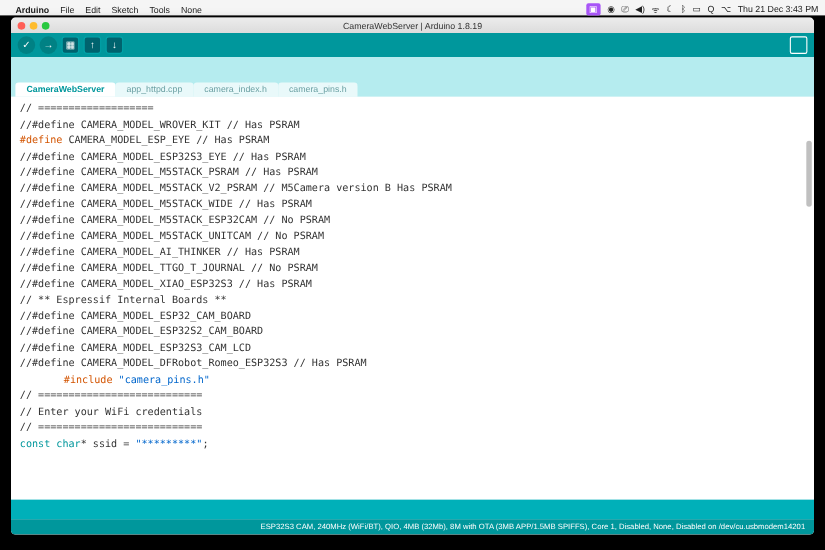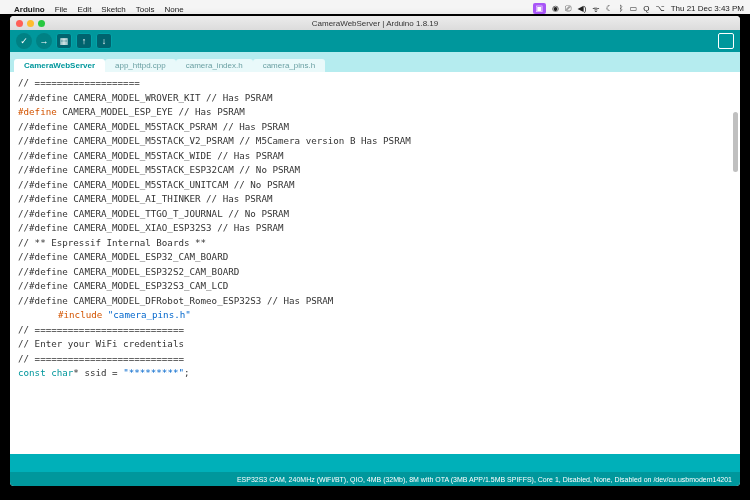--- a/index.html
+++ b/index.html
@@ -19,21 +19,21 @@
   .tl-red { background: #ff5f57; }
   .tl-yel { background: #febc2e; }
   .tl-grn { background: #28c840; }
   .titlebar .title { position: absolute; left: 50%; transform: translateX(-50%); }
   .toolbar { height: 22px; background: #00979c; display: flex; align-items: center; padding: 0 6px; gap: 4px; }
   .tbtn { width: 16px; height: 16px; border-radius: 3px; background: #008184; display: flex; align-items: center; justify-content: center; color: #fff; font-size: 9px; }
   .tbtn.round { border-radius: 50%; }
   .tbtn.sq { background: #00636e; border: 1px solid #00a3a8; }
   .toolbar .spacer { flex: 1; }
   .serial { width: 16px; height: 16px; border: 1px solid #fff; border-radius: 2px; }
-  .tabsrow { height: 20px; background: #b5ecef; display: flex; align-items: flex-end; padding: 0 4px; gap: 0; }
+  .tabsrow { height: 36px; background: #b5ecef; display: flex; align-items: flex-end; padding: 0 4px; gap: 0; }
   .tab { padding: 2px 10px; font-size: 8px; color: #4a7f82; border-top-left-radius: 3px; border-top-right-radius: 3px; }
   .tab.active { background: #fff; color: #00979c; font-weight: bold; }
   .tab.inactive { background: #ffffff; opacity: 0.7; }
   .editor { flex: 1; background: #fff; padding: 4px 8px; font-family: Monaco, Menlo, monospace; font-size: 9.2px; line-height: 14.5px; color: #333; overflow: hidden; position: relative; }
   .editor .scrollbar { position: absolute; right: 2px; top: 40px; width: 5px; height: 60px; background: #c0c0c0; border-radius: 3px; }
   .ln { white-space: pre; }
   .kw-def { color: #d35400; }
   .kw-inc { color: #d35400; margin-left: 40px; }
   .kw-type { color: #00979c; }
   .str { color: #0066cc; }
@@ -95,20 +95,21 @@
     <div class="tab inactive">camera_index.h</div>
     <div class="tab inactive">camera_pins.h</div>
   </div>
 
   <div class="editor">
     <div class="scrollbar"></div>
     <div id="code-lines">
         <div class="ln">// ===================</div>
         <div class="ln">//#define CAMERA_MODEL_WROVER_KIT // Has PSRAM</div>
         <div class="ln"><span class="kw-def">#define</span> CAMERA_MODEL_ESP_EYE // Has PSRAM</div>
+        <div class="ln">//#define CAMERA_MODEL_ESP32S3_EYE // Has PSRAM</div>
         <div class="ln">//#define CAMERA_MODEL_M5STACK_PSRAM // Has PSRAM</div>
         <div class="ln">//#define CAMERA_MODEL_M5STACK_V2_PSRAM // M5Camera version B Has PSRAM</div>
         <div class="ln">//#define CAMERA_MODEL_M5STACK_WIDE // Has PSRAM</div>
         <div class="ln">//#define CAMERA_MODEL_M5STACK_ESP32CAM // No PSRAM</div>
         <div class="ln">//#define CAMERA_MODEL_M5STACK_UNITCAM // No PSRAM</div>
         <div class="ln">//#define CAMERA_MODEL_AI_THINKER // Has PSRAM</div>
         <div class="ln">//#define CAMERA_MODEL_TTGO_T_JOURNAL // No PSRAM</div>
         <div class="ln">//#define CAMERA_MODEL_XIAO_ESP32S3 // Has PSRAM</div>
         <div class="ln">// ** Espressif Internal Boards **</div>
         <div class="ln">//#define CAMERA_MODEL_ESP32_CAM_BOARD</div>

